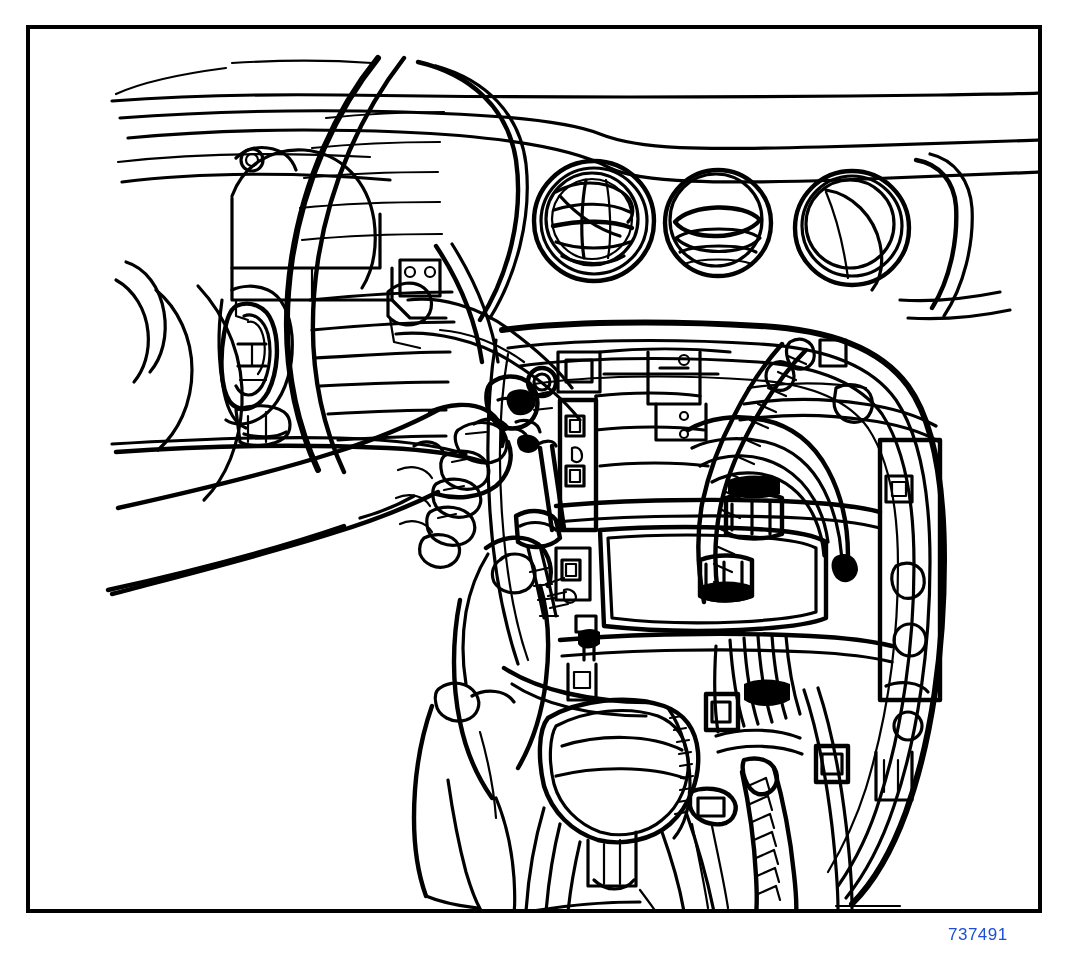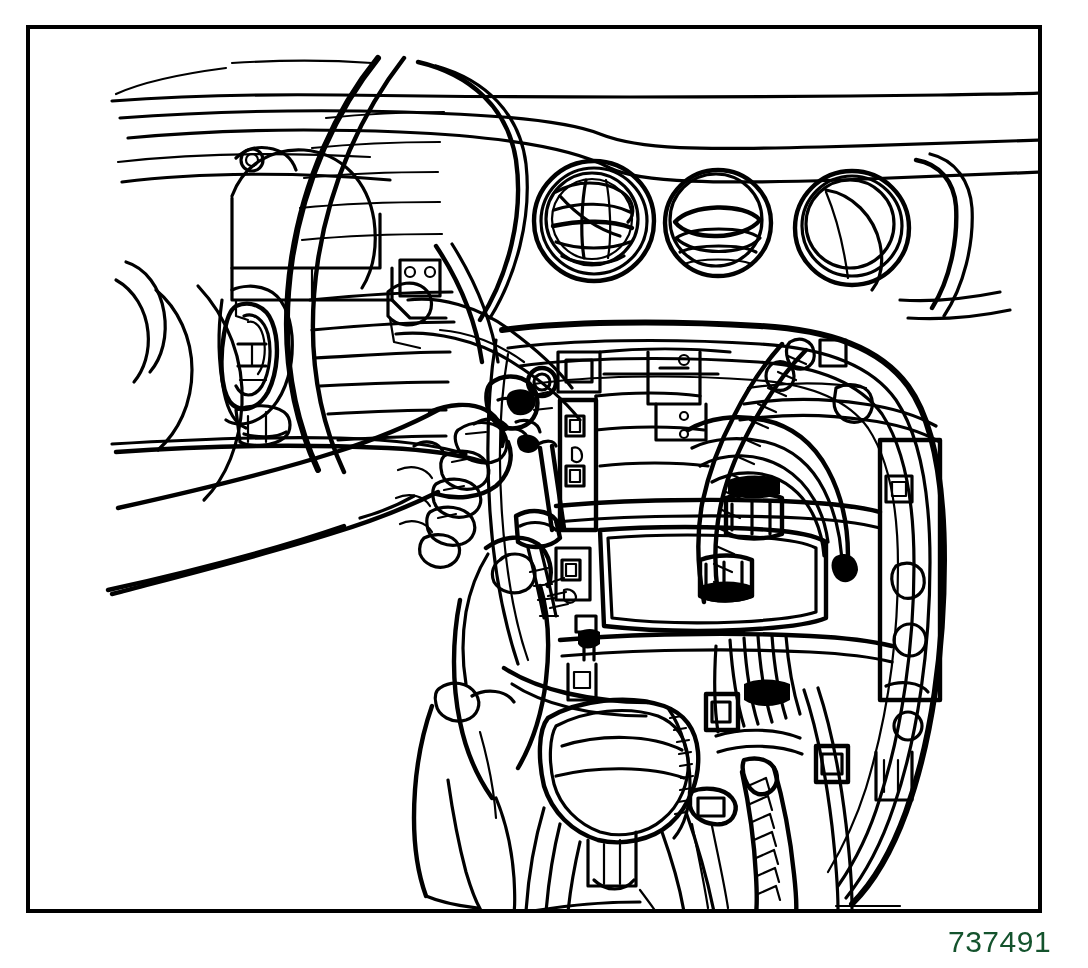--- a/index.html
+++ b/index.html
@@ -39,24 +39,24 @@
     top: -29px;
     width: 1088px;
     height: 968px;
     display: block;
   }
   #figure-number {
     position: absolute;
     left: 948px;
     top: 925px;
     font-family: "Liberation Sans", sans-serif;
-    font-size: 30px;
+    font-size: 17px;
     font-weight: 400;
     letter-spacing: 0.5px;
-    color: #14532d;
+    color: #1d4ed8;
     white-space: nowrap;
   }
   .ln {
     fill: none;
     stroke: #000000;
     stroke-linecap: round;
     stroke-linejoin: round;
   }
   .w1 { stroke-width: 2.2; }
   .w2 { stroke-width: 3.2; }

